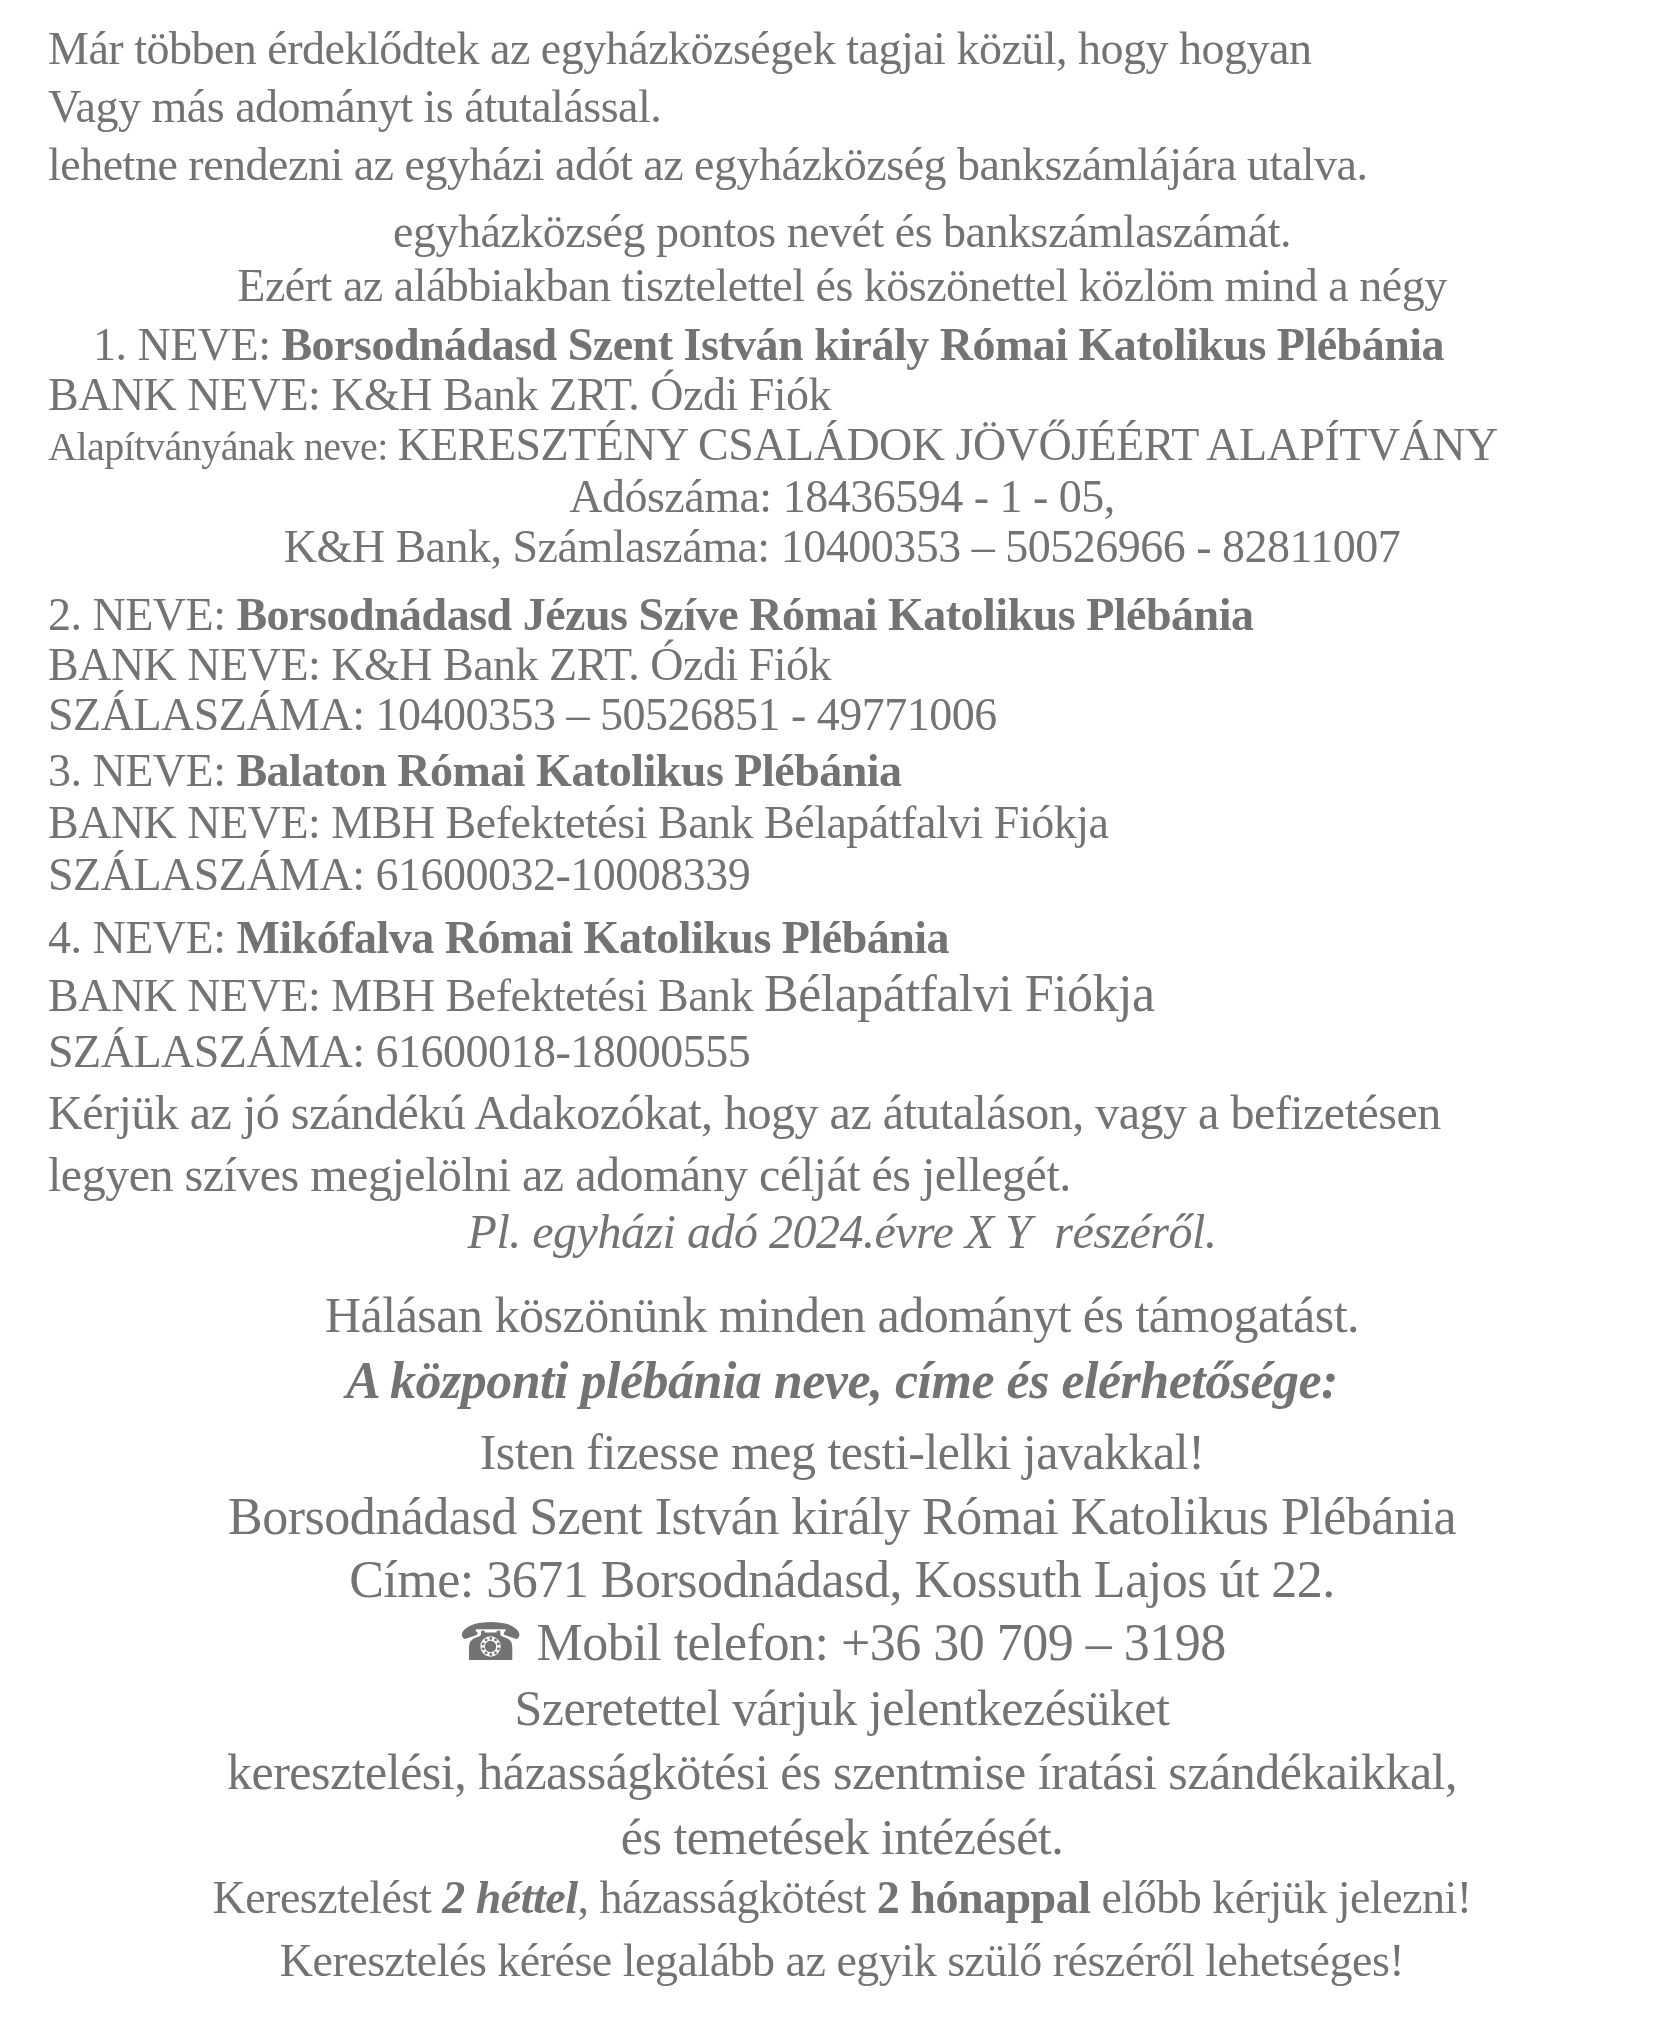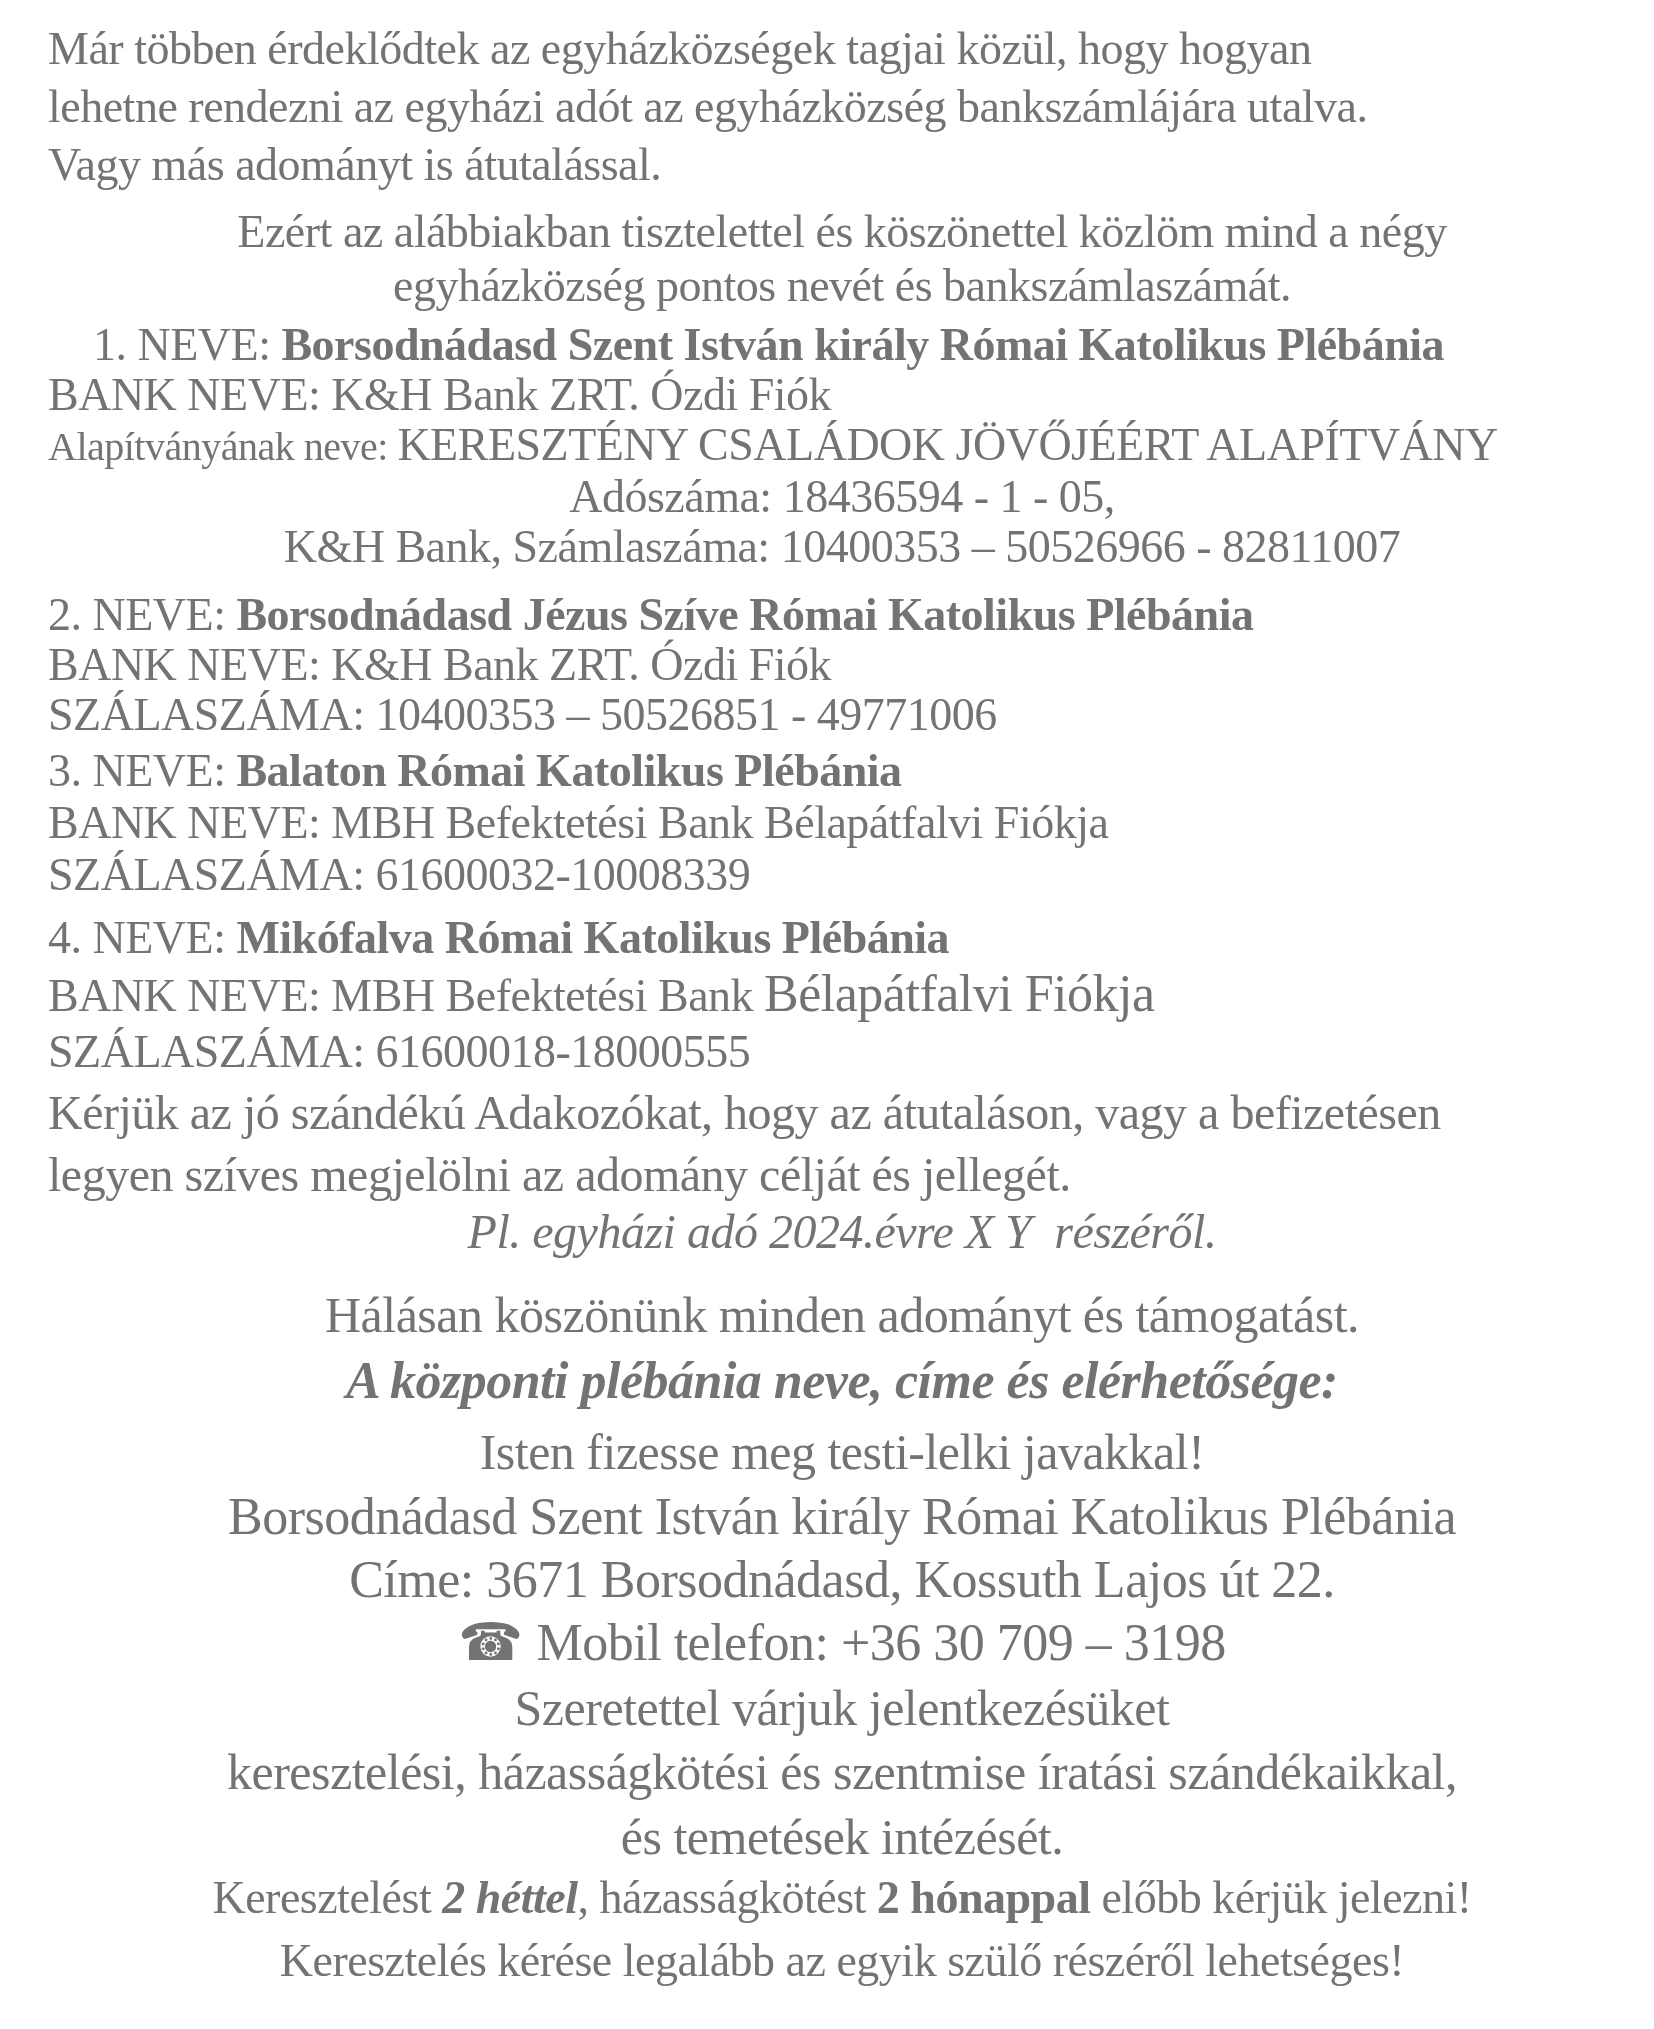--- a/index.html
+++ b/index.html
@@ -56,27 +56,27 @@
   .notice   { font-size: 46px; line-height: 60px; margin-top: 2px; }
   .final    { font-size: 46px; line-height: 58px; margin-top: 4px; }
 </style>
 </head>
 <body>
 
 <div class="doc">
 
   <div class="intro">
     <div class="line">Már többen érdeklődtek az egyházközségek tagjai közül, hogy hogyan</div>
+    <div class="line">Vagy más adományt is átutalással.</div>
     <div class="line">lehetne rendezni az egyházi adót az egyházközség bankszámlájára utalva.</div>
-    <div class="line">Vagy más adományt is átutalással.</div>
   </div>
 
   <div class="announce">
+    <div class="line t-center">egyházközség pontos nevét és bankszámlaszámát.</div>
     <div class="line t-center">Ezért az alábbiakban tisztelettel és köszönettel közlöm mind a négy</div>
-    <div class="line t-center">egyházközség pontos nevét és bankszámlaszámát.</div>
   </div>
 
   <section class="sec sec1">
     <div class="line indent"><span>1. NEVE: </span><span class="b">Borsodnádasd Szent István király Római Katolikus Plébánia</span></div>
     <div class="line">BANK NEVE: K&amp;H Bank ZRT. Ózdi Fiók</div>
     <div class="line foundation"><span class="f-label">Alapítványának neve: </span><span>KERESZTÉNY CSALÁDOK JÖVŐJÉÉRT ALAPÍTVÁNY</span></div>
     <div class="line t-center">Adószáma: 18436594 - 1 - 05,</div>
     <div class="line t-center">K&amp;H Bank, Számlaszáma: 10400353 – 50526966 - 82811007</div>
   </section>
 

